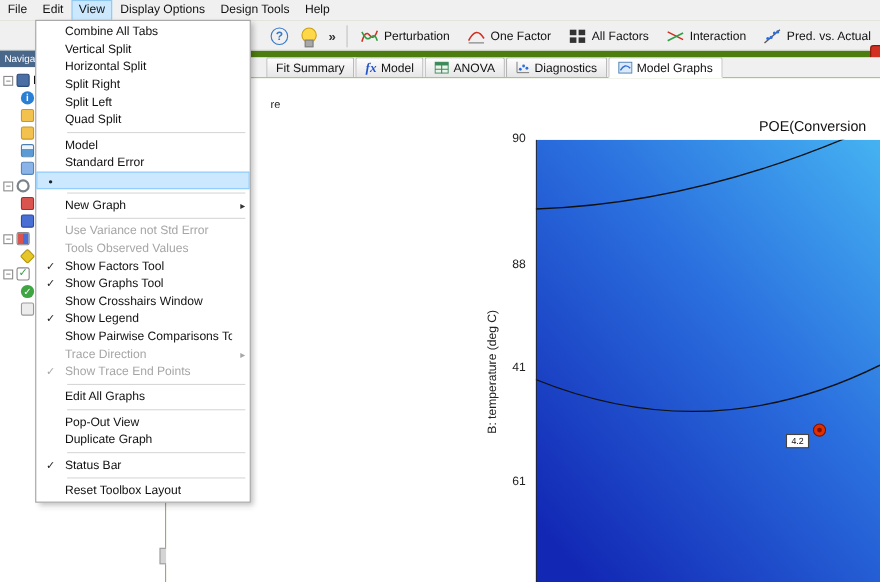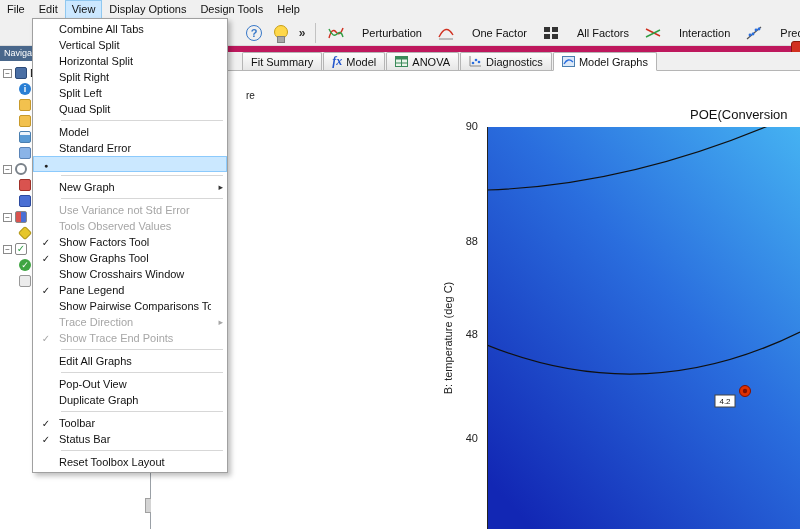--- a/index.html
+++ b/index.html
@@ -1,39 +1,39 @@
 <!DOCTYPE html>
 <html><head>
 <meta charset="utf-8">
 <style>
   *{margin:0;padding:0;box-sizing:border-box}
   html,body{width:800px;height:531px}
   body{font-family:"Liberation Sans",sans-serif;font-size:11px;color:#111;background:#fff}
-  .app{position:relative;width:800px;height:529px;background:#be185d;overflow:hidden}
+  .app{position:relative;width:800px;height:529px;background:#4d7c0f;overflow:hidden}
 
   
   .menubar{position:absolute;left:0;top:0;width:800px;height:19px;background:#f0f0f0;display:flex;align-items:stretch}
   .mb-item{padding:3px 7px;white-space:nowrap;cursor:default}
   .mb-item.open{background:#cce8ff;outline:1px solid #90c8f0;outline-offset:-1px}
 
   
   .toolbar{position:absolute;left:0;top:19px;width:800px;height:27px;background:#f0f0f0;border-bottom:1px solid #dcdcdc}
   .tb-group{position:absolute;left:242px;top:0;height:27px;display:flex;align-items:center;gap:2px}
   .tb-icon{width:24px;height:22px;display:flex;align-items:center;justify-content:center;border:1px solid transparent}
   .help-glyph{width:16px;height:16px;border:1.5px solid #3878c8;border-radius:50%;color:#3878c8;font-weight:bold;
               display:flex;align-items:center;justify-content:center;font-size:11px}
   .help-glyph::before{content:"?"}
   .bulb{position:relative;width:12px;height:16px}
   .bulb::before{content:"";position:absolute;left:0;top:0;width:12px;height:12px;border-radius:50%;
                 background:#ffd84a;border:1px solid #c8a018}
   .bulb::after{content:"";position:absolute;left:3px;top:11px;width:6px;height:5px;background:#a8a8a8;border:1px solid #808080}
   .chev2{color:#333;font-weight:bold;font-size:12px}
   .chev2::before{content:"»"}
   .tb-sep{width:1px;height:20px;background:#c2c2c2;margin:0 3px}
-  .tb-btn{display:flex;align-items:center;gap:18px;height:24px;padding:2px 6px;border:1px solid transparent;
+  .tb-btn{display:flex;align-items:center;gap:5px;height:24px;padding:2px 6px;border:1px solid transparent;
           background:transparent;white-space:nowrap}
   .tb-btn.selected{background:#cde6f7;border-color:#4a90c8}
   .tb-btn svg{flex:0 0 auto}
   .red-app-icon{position:absolute;left:791px;top:22px;width:16px;height:16px;background:#d23020;
                 border:1px solid #8a1808;border-radius:3px}
 
   
   .left-panel{position:absolute;left:0;top:46px;width:151px;height:485px;background:#fff;border-right:1px solid #9aa0a6}
   .nav-header{height:15px;background:#49678b;color:#fff;font-size:9px;padding:2px 4px;white-space:nowrap;overflow:hidden}
   .tree{padding:4px 0 0 3px}
@@ -270,22 +270,22 @@
       <span>Model Graphs</span>
     </div>
   </div>
 
   <div class="content">
     <span class="partial-text">re</span>
     <div class="plot-title">POE(Conversion</div>
 
     <div class="ytick" style="top:49px">90</div>
     <div class="ytick" style="top:164px">88</div>
-    <div class="ytick" style="top:257px">48</div>
-    <div class="ytick" style="top:361px">40</div>
+    <div class="ytick" style="top:257px">41</div>
+    <div class="ytick" style="top:361px">61</div>
 
     <div class="ylabel">B: temperature (deg C)</div>
 
     <svg class="plot-svg" viewBox="0 0 313 404" preserveAspectRatio="none">
       <defs>
         <linearGradient id="pg" x1="1" y1="0" x2="0.15" y2="1">
           <stop offset="0" stop-color="#45b2f2"></stop>
           <stop offset="0.45" stop-color="#2a6ede"></stop>
           <stop offset="1" stop-color="#1227b4"></stop>
         </linearGradient>
@@ -374,21 +374,21 @@
       <span class="lbl">Show Graphs Tool</span>
         <span class="sub"></span>
     </div>
     <div class="mi">
       <span class="gut"></span>
       <span class="lbl">Show Crosshairs Window</span>
         <span class="sub"></span>
     </div>
     <div class="mi">
       <span class="gut chk"></span>
-      <span class="lbl">Pane Legend</span>
+      <span class="lbl">Show Legend</span>
         <span class="sub"></span>
     </div>
     <div class="mi">
       <span class="gut"></span>
       <span class="lbl">Show Pairwise Comparisons Tool</span>
         <span class="sub"></span>
     </div>
     <div class="mi dis">
       <span class="gut"></span>
       <span class="lbl">Trace Direction</span>
@@ -412,25 +412,20 @@
         <span class="sub"></span>
     </div>
     <div class="mi">
       <span class="gut"></span>
       <span class="lbl">Duplicate Graph</span>
         <span class="sub"></span>
     </div>
     <div class="msep"></div>
     <div class="mi">
       <span class="gut chk"></span>
-      <span class="lbl">Toolbar</span>
-        <span class="sub"></span>
-    </div>
-    <div class="mi">
-      <span class="gut chk"></span>
       <span class="lbl">Status Bar</span>
         <span class="sub"></span>
     </div>
     <div class="msep"></div>
     <div class="mi">
       <span class="gut"></span>
       <span class="lbl">Reset Toolbox Layout</span>
         <span class="sub"></span>
     </div>
   </div>

